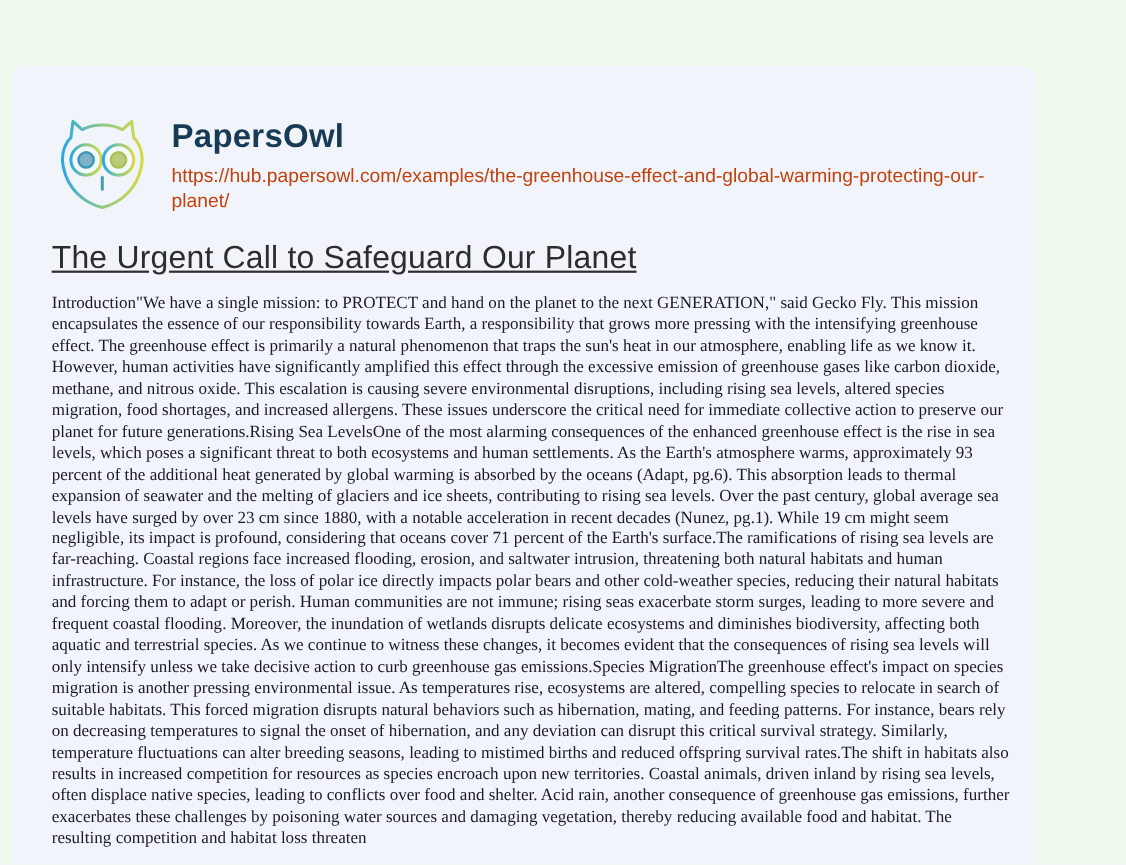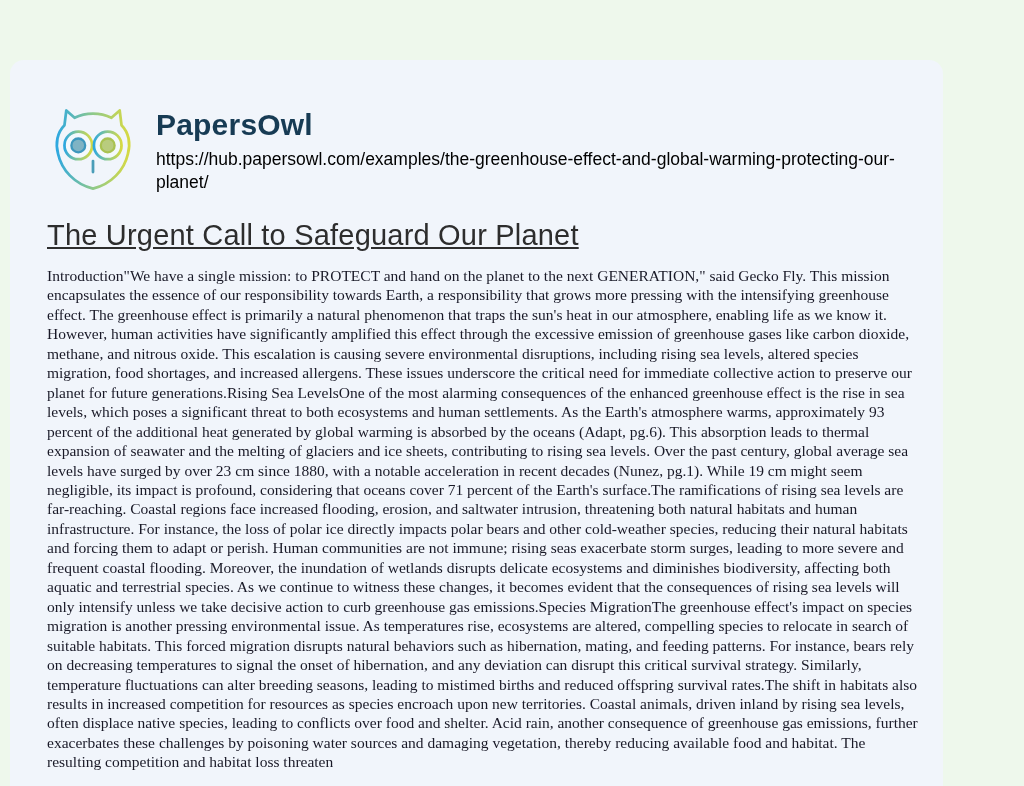--- a/index.html
+++ b/index.html
@@ -53,21 +53,21 @@
     font-size: 30px;
     font-weight: bold;
     color: #173b54;
     line-height: 34px;
     letter-spacing: 0.2px;
   }
   .source-url {
     margin-top: 6px;
     font-size: 17.5px;
     line-height: 23px;
-    color: #000000;
+    color: #c2410c;
     word-break: break-word;
     cursor: pointer;
   }
   .article-title {
     font-size: 29px;
     font-weight: 400;
     color: #2d2d2d;
     line-height: 34px;
     margin: 0 0 14px 0;
     letter-spacing: 0.2px;

